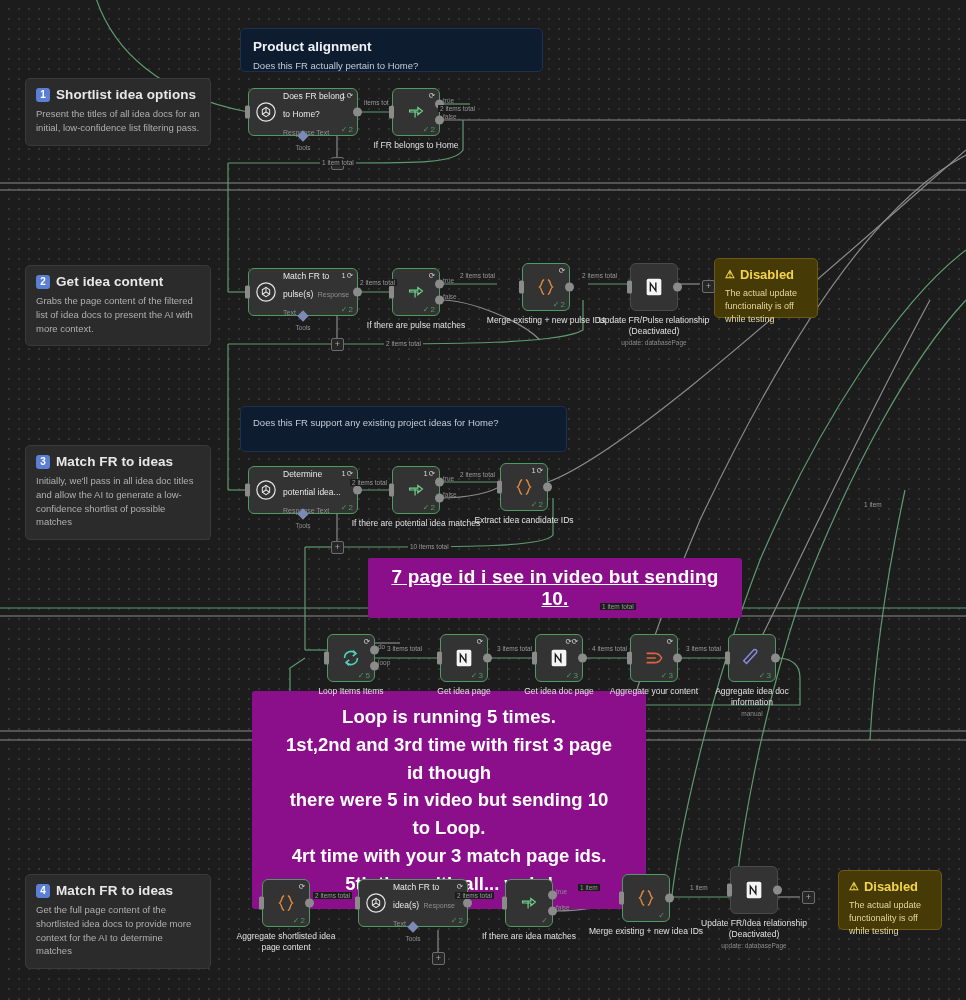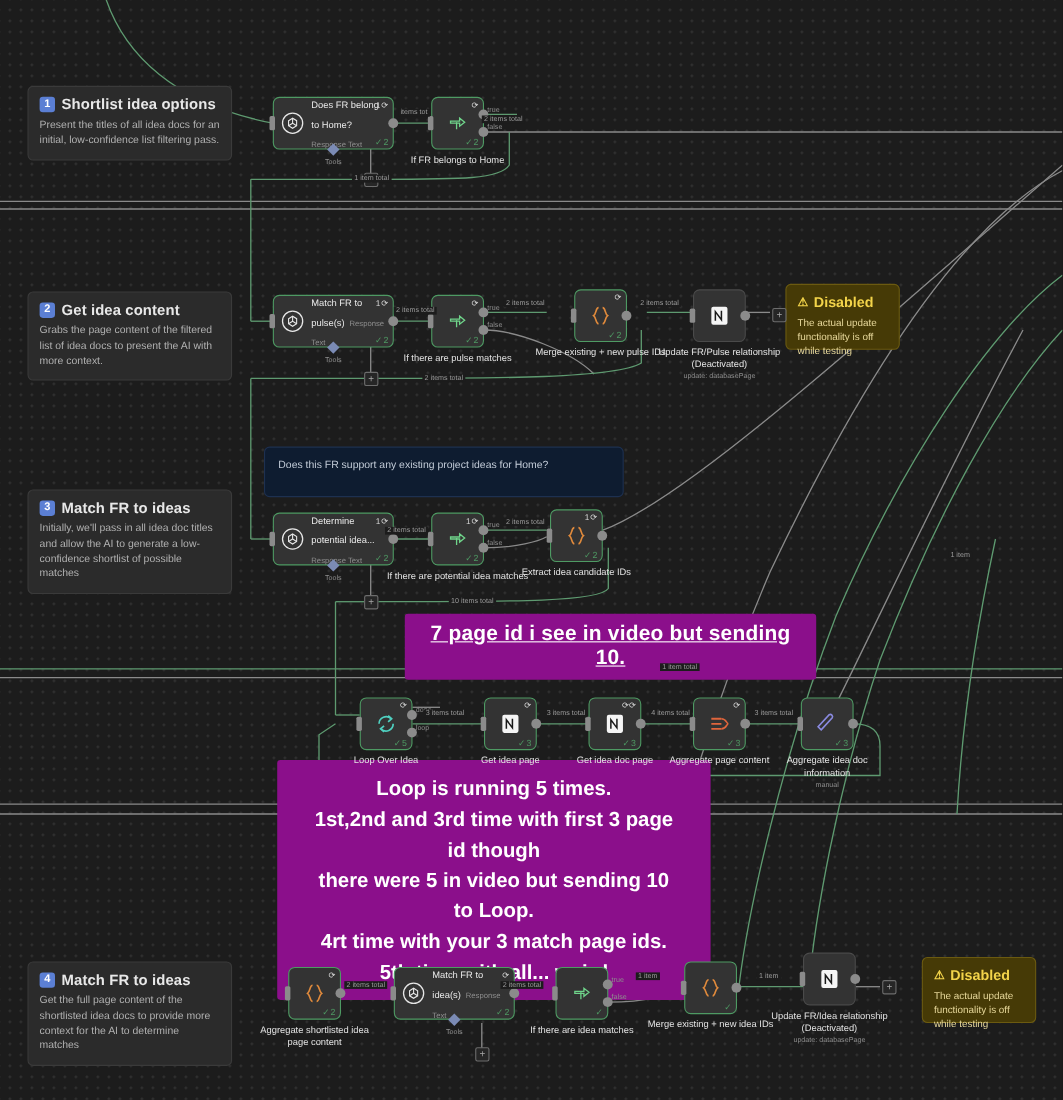--- a/index.html
+++ b/index.html
@@ -234,20 +234,24 @@
   </div>
 
   <div class="note note-grey" style="left:25px; top:874px; width:186px;">
     <div class="note-title">
       <span class="note-num">4</span>
       <span>Match FR to ideas</span>
     </div>
     <div class="note-body">Get the full page content of the shortlisted idea docs to provide more context for the AI to determine matches</div>
   </div>
 
+  <div class="note-header" style="left:240px; top:28px; width:303px; height:44px;">
+    <div class="h-title">Product alignment</div>
+    <div class="h-sub">Does this FR actually pertain to Home?</div>
+  </div>
 
 
   <div class="note-header" style="left:240px; top:406px; width:327px; height:46px;">
     <div class="h-sub">Does this FR support any existing project ideas for Home?</div>
   </div>
 
   <div class="note-warn" style="left:714px; top:258px; width:104px; height:60px;">
     <div class="w-title">
       <span style="font-size:11px;">⚠</span>
       <span>Disabled</span>
@@ -487,21 +491,21 @@
       </div>
       <span class="badge-retry">⟳</span>
       <span class="check">✓<span>5</span></span>
       <span class="port-out p1">
           <span class="port-lbl">done</span>
         </span>
       <span class="port-out p2">
           <span class="port-lbl">loop</span>
         </span>
     </div>
-    <div class="node-label">Loop Over Idea</div>
+    <div class="node-label">Loop Items Items</div>
   </div>
 
   <div class="node" style="left:440px; top:634px;">
     <div class="node-box ok sq">
       <span class="port-in"></span>
       <div class="node-inner" style="justify-content:center;">
         <span class="node-icon">
           <svg width="22" height="22" viewBox="0 0 24 24">
               <rect x="4" y="3" width="16" height="18" rx="2" fill="#f5f5f5"></rect>
               <path d="M8 17 V8 l6 8 V7" fill="none" stroke="#1a1a1a" stroke-width="1.5"></path>
@@ -541,21 +545,21 @@
           <svg width="22" height="22" viewBox="0 0 24 24">
               <path d="M4 7 h10 M4 12 h10 M4 17 h10" stroke="#e0653c" stroke-width="1.8"></path>
               <path d="M14 7 C19 7 19 12 21 12 C19 12 19 17 14 17" fill="none" stroke="#e0653c" stroke-width="1.6"></path>
             </svg>
         </span>
       </div>
       <span class="badge-retry">⟳</span>
       <span class="check">✓<span>3</span></span>
       <span class="port-out"></span>
     </div>
-    <div class="node-label">Aggregate page content</div>
+    <div class="node-label">Aggregate your content</div>
   </div>
 
   <div class="node" style="left:728px; top:634px;">
     <div class="node-box ok sq">
       <span class="port-in"></span>
       <div class="node-inner" style="justify-content:center;">
         <span class="node-icon">
           <svg width="22" height="22" viewBox="0 0 24 24">
               <path d="M6 18 L17 6 a2.2 2.2 0 0 0-3-3 L3 15 z" fill="none" stroke="#8a8ae0" stroke-width="1.6"></path>
             </svg>

